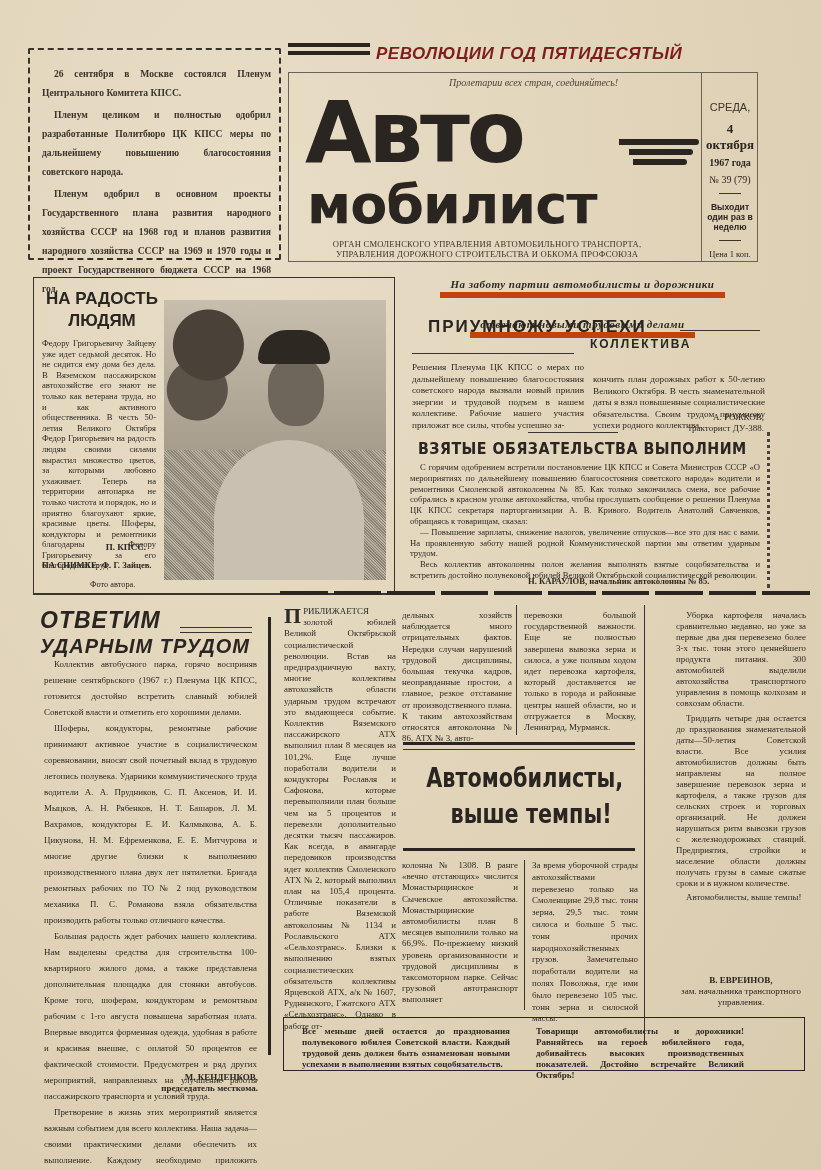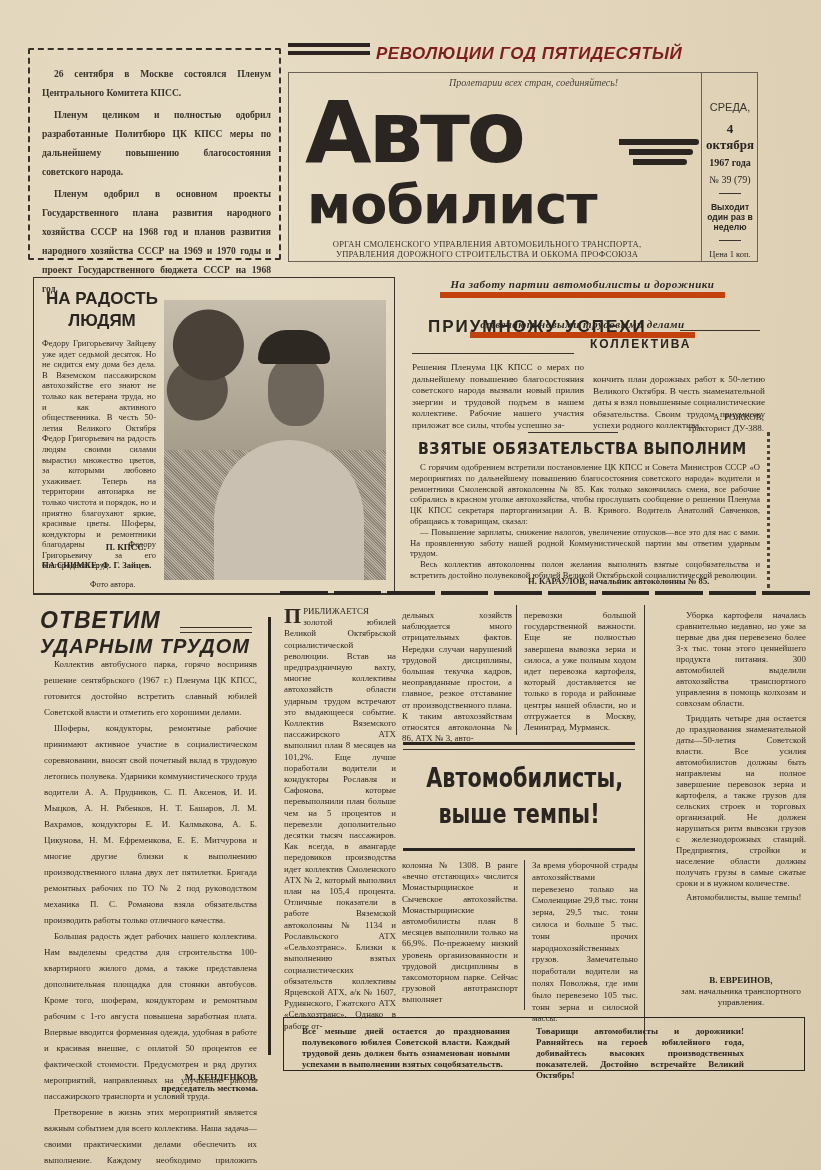--- a/index.html
+++ b/index.html
@@ -87,21 +87,21 @@
   
   #colA { left: 284px; top: 606px; width: 112px; font-size:8.9px; line-height:11.2px; }
   #colA .dropcap { float:left; font-size:22px; line-height:20px; font-weight:bold; margin-right:2px; }
   #colB { left: 402px; top: 610px; width: 110px; font-size:8.9px; line-height:11.2px; }
   #colC { left: 524px; top: 610px; width: 112px; font-size:8.9px; line-height:11.2px; }
   #colD { left: 676px; top: 610px; width: 130px; font-size:8.9px; line-height:11px; }
   #colE { left: 402px; top: 860px; width: 116px; font-size:8.9px; line-height:11.2px; }
   #colF { left: 532px; top: 860px; width: 106px; font-size:8.9px; line-height:11.8px; }
   #colD-sig { left: 676px; top: 975px; width:130px; text-align:center; font-size:9px; line-height:11px; }
 
-  #bigslogan { left: 403px; top: 760px; width: 232px; text-align:center; }
+  #bigslogan { left: 403px; top: 760px; width: 232px; text-align:right; }
   #bigslogan .l { font-family:"DejaVu Sans", sans-serif; font-weight:bold; font-size:26px; line-height:36px; transform: scaleX(0.8); transform-origin:center; color:#2a2520; white-space:nowrap; }
   .dline { position:absolute; height:3px; background:#2a2520; }
 
   #dashes { left: 280px; top: 591px; width: 530px; height: 5px; display:flex; gap:6px; }
   #dashes span { flex:1; height:4px; background:#2a2520; }
 
   #bottombox { left: 283px; top: 1017px; width: 522px; height: 54px; border: 1.5px solid #2a2520; }
   #bottombox .a { position:absolute; left:18px; top:8px; width:208px; font-size:9px; line-height:11px; }
   #bottombox .b { position:absolute; left:252px; top:8px; width:208px; font-size:9px; line-height:11px; }
 </style>

